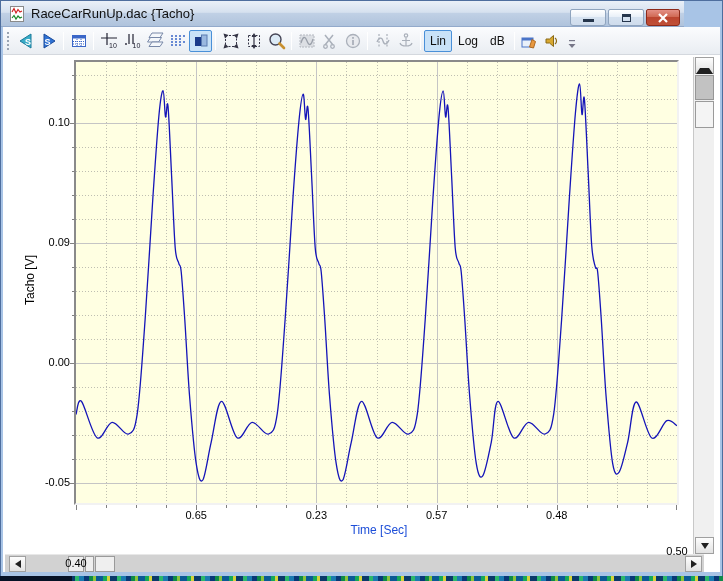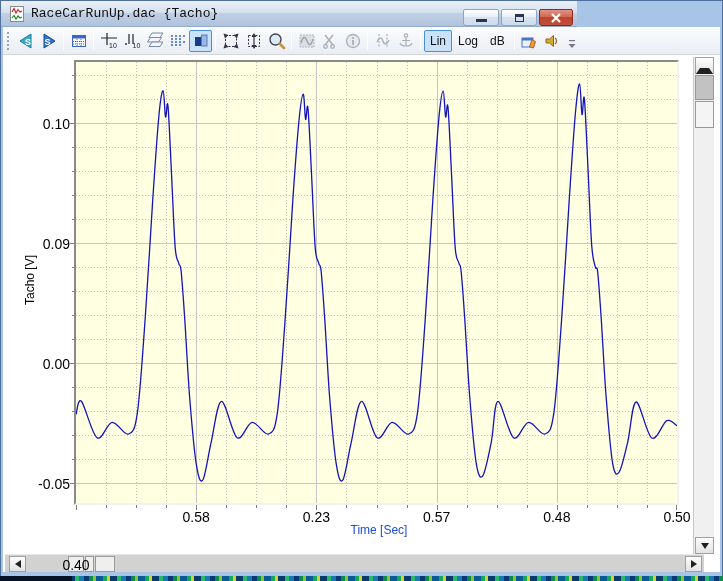--- a/index.html
+++ b/index.html
@@ -4,23 +4,23 @@
 <style>
   html,body{margin:0;padding:0;background:#fff;width:723px;height:581px;overflow:hidden;
     font-family:"Liberation Sans", sans-serif;}
   *{box-sizing:border-box;}
   .bg-strip{position:absolute;left:0;top:576px;width:723px;height:5px;
     background:repeating-linear-gradient(90deg,#083878 0 5px,#0E8A4A 5px 9px,#8AC43A 9px 12px,#0A5A94 12px 19px,#16A85A 19px 23px,#D4D43A 23px 26px,#0A3A6A 26px 33px,#2CB86A 33px 37px,#1A7AB0 37px 42px);}
   .bg-strip .dark{position:absolute;left:0;top:0;width:72px;height:100%;background:#061226;}
   .window{position:absolute;left:0;top:0;width:723px;height:577px;background:#A8C4E6;
     box-shadow:inset 0 0 0 1px #4E6E9E;}
   
-  .titlebar{position:absolute;left:1px;top:1px;width:576px;height:26px;
+  .titlebar{position:absolute;left:1px;top:1px;width:683px;height:26px;
     background:linear-gradient(#EAF0F8 0%,#D6E1EF 45%,#C0D0E5 50%,#AFC3DC 100%);
-    border-bottom:1px solid #93AACB;font-family:Liberation Mono, monospace;}
+    border-bottom:1px solid #93AACB;}
   .app-icon{position:absolute;left:8px;top:5px;width:16px;height:16px;}
   .title-text{position:absolute;left:30px;top:5px;font-size:13px;color:#101010;white-space:nowrap;}
   .win-controls{position:absolute;right:4px;top:8px;display:flex;gap:2px;}
   .wbtn{width:36px;height:17px;border:1px solid #8FA4BE;border-radius:2px 2px 3px 3px;
     background:linear-gradient(#FFFFFF,#E9F0F8 45%,#D6E2F0 50%,#CFDCEC);
     display:flex;align-items:center;justify-content:center;}
   .wbtn.close{width:34px;border-color:#8E2A1A;
     background:linear-gradient(#E49086 0%,#D06A55 45%,#BC4530 50%,#C05038 100%);}
   .glyph-min{width:11px;height:3px;background:#26364C;margin-top:6px;}
   .glyph-max{width:9px;height:8px;border:1.5px solid #26364C;border-top-width:3px;}
@@ -36,21 +36,21 @@
   .tsep{width:1px;height:18px;background:#C6CBD2;border-right:1px solid #fff;margin:0 3px;flex:none;}
   .overflow{margin-left:2px;margin-top:8px;}
   
   .client{position:absolute;left:3px;top:55px;width:717px;height:517px;background:#fff;}
   .plot-frame{position:absolute;left:71px;top:5px;width:605px;height:445px;background:#FFFFE2;
     border:2px solid;border-color:#8A8A8A #F2F2F2 #F2F2F2 #8A8A8A;}
   .plot-frame svg{display:block;}
   .ylabel{position:absolute;left:20px;top:200px;writing-mode:vertical-rl;transform:rotate(180deg);
     font-size:12px;color:#000;}
   .xlabel{position:absolute;left:296px;top:468px;width:160px;text-align:center;font-size:12px;color:#1d4ed8;}
-  .tick-label{position:absolute;font-size:14px;color:#000;}
+  .tick-label{position:absolute;font-size:11px;color:#000;}
   .xtick{width:40px;text-align:center;top:454px;}
   .ytick{width:42px;text-align:right;left:25px;}
   .ticks-x{position:absolute;left:73px;top:450px;}
   .ticks-y{position:absolute;left:65px;top:7px;}
   
   .vscroll{position:absolute;left:690px;top:2px;width:21px;height:497px;background:#F0F0F0;
     border-left:1px solid #C8C8C8;}
   .sbtn{position:absolute;background:linear-gradient(#FDFDFD,#E2E2E2);border:1px solid #A0A0A0;
     display:flex;align-items:center;justify-content:center;}
   .vscroll .up{left:1px;top:0;width:19px;height:17px;}
@@ -358,25 +358,25 @@
           <div class="tri lf"></div>
         </div>
       <div class="hthumb" style="left:63px;width:16px;"></div>
       <div class="hthumb" style="left:80px;width:9px;"></div>
       <div class="hthumb" style="left:90px;width:20px;"></div>
       <div class="sbtn right">
           <div class="tri rt"></div>
         </div>
     </div>
   <div class="tick-label xtick" style="left: 53px; margin-top: 48px;">0.40</div>
-      <div class="tick-label xtick" style="left: 173.2px;">0.58</div>
+      <div class="tick-label xtick" style="left: 173.2px;">0.65</div>
       <div class="tick-label xtick" style="left: 293.4px;">0.23</div>
       <div class="tick-label xtick" style="left: 413.6px;">0.57</div>
       <div class="tick-label xtick" style="left: 533.8px;">0.48</div>
-      <div class="tick-label xtick" style="left: 654px;">0.50</div>
+      <div class="tick-label xtick" style="left: 654px; margin-top: 36px;">0.50</div>
       <div class="tick-label ytick" style="top: 60.9434px;">0.10</div>
       <div class="tick-label ytick" style="top: 180.911px;">0.09</div>
       <div class="tick-label ytick" style="top: 300.878px; text-align: right;">0.00</div>
       <div class="tick-label ytick" style="top: 420.845px;">-0.05</div>
     </div>
 </div>
 
 <div class="bg-strip">
     <div class="dark"></div>
   </div>

